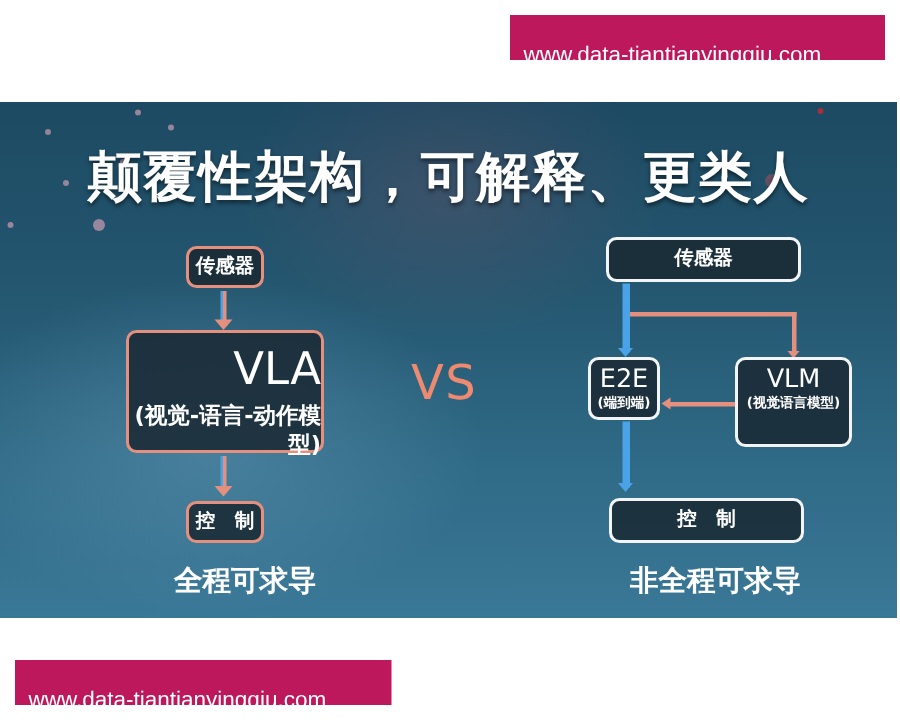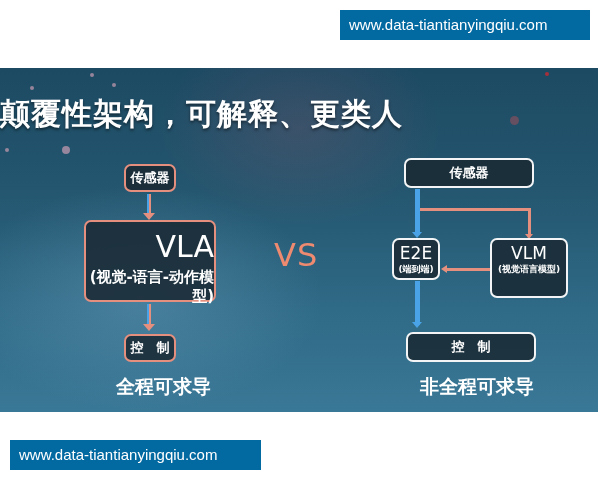--- a/index.html
+++ b/index.html
@@ -1,28 +1,28 @@
 <!DOCTYPE html>
 <html><head>
 <meta charset="utf-8">
 <style>
   * { margin:0; padding:0; box-sizing:border-box; }
   html, body { width:600px; height:480px; background:#ffffff; overflow:hidden; position:relative;
     font-family: "DejaVu Sans", "Liberation Sans", sans-serif; }
-  .watermark { position:absolute; background:#0369a1; color:#ffffff; font-size:15px;
-    height:30px; line-height:30px; padding:0 9px; font-family:"Liberation Sans", sans-serif; }
+  .watermark { position:absolute; background:#be185d; color:#ffffff; font-size:15px;
+    height:30px; line-height:30px; padding:12px 9px; font-family:"Liberation Sans", sans-serif; }
   .wm-top { left:340px; top:10px; width:250px; }
   .wm-bottom { left:10px; top:440px; width:251px; }
   .panel { position:absolute; left:0; top:68px; width:598px; height:344px; overflow:hidden;
     background:
       radial-gradient(ellipse 260px 160px at 140px 230px, rgba(120,170,200,0.35), rgba(0,0,0,0) 70%),
       radial-gradient(ellipse 200px 140px at 300px 60px, rgba(180,90,110,0.18), rgba(0,0,0,0) 70%),
       linear-gradient(180deg, #1d4a63 0%, #24566f 35%, #2f6a86 70%, #3a7897 100%); }
-  .title { position:absolute; left:0; width:100%; top:26px; text-align:left; color:#ffffff;
-    font-size:30px; font-weight:bold; letter-spacing:1px; text-shadow:0 2px 3px rgba(0,0,0,0.5); }
+  .title { position:absolute; left:0; width:100%; top:26px; text-align:center; color:#ffffff;
+    font-size:36px; font-weight:bold; letter-spacing:1px; text-shadow:0 2px 3px rgba(0,0,0,0.5); }
   .box { position:absolute; background:rgba(26,42,52,0.88); color:#ffffff; text-align:center;
     border-radius:7px; font-weight:bold; }
   .box-red { border:2px solid #e58f7f; }
   .box-white { border:2px solid #f2f4f5; }
   .dot { position:absolute; width:4px; height:4px; border-radius:50%; background:rgba(230,170,190,0.6); }
   .vs { position:absolute; left:274px; top:168px; font-size:32px; color:#ee8a70; letter-spacing:1px; }
   .caption { position:absolute; color:#ffffff; font-size:19px; font-weight:bold; }
   .line { position:absolute; }
 </style>
 </head>

